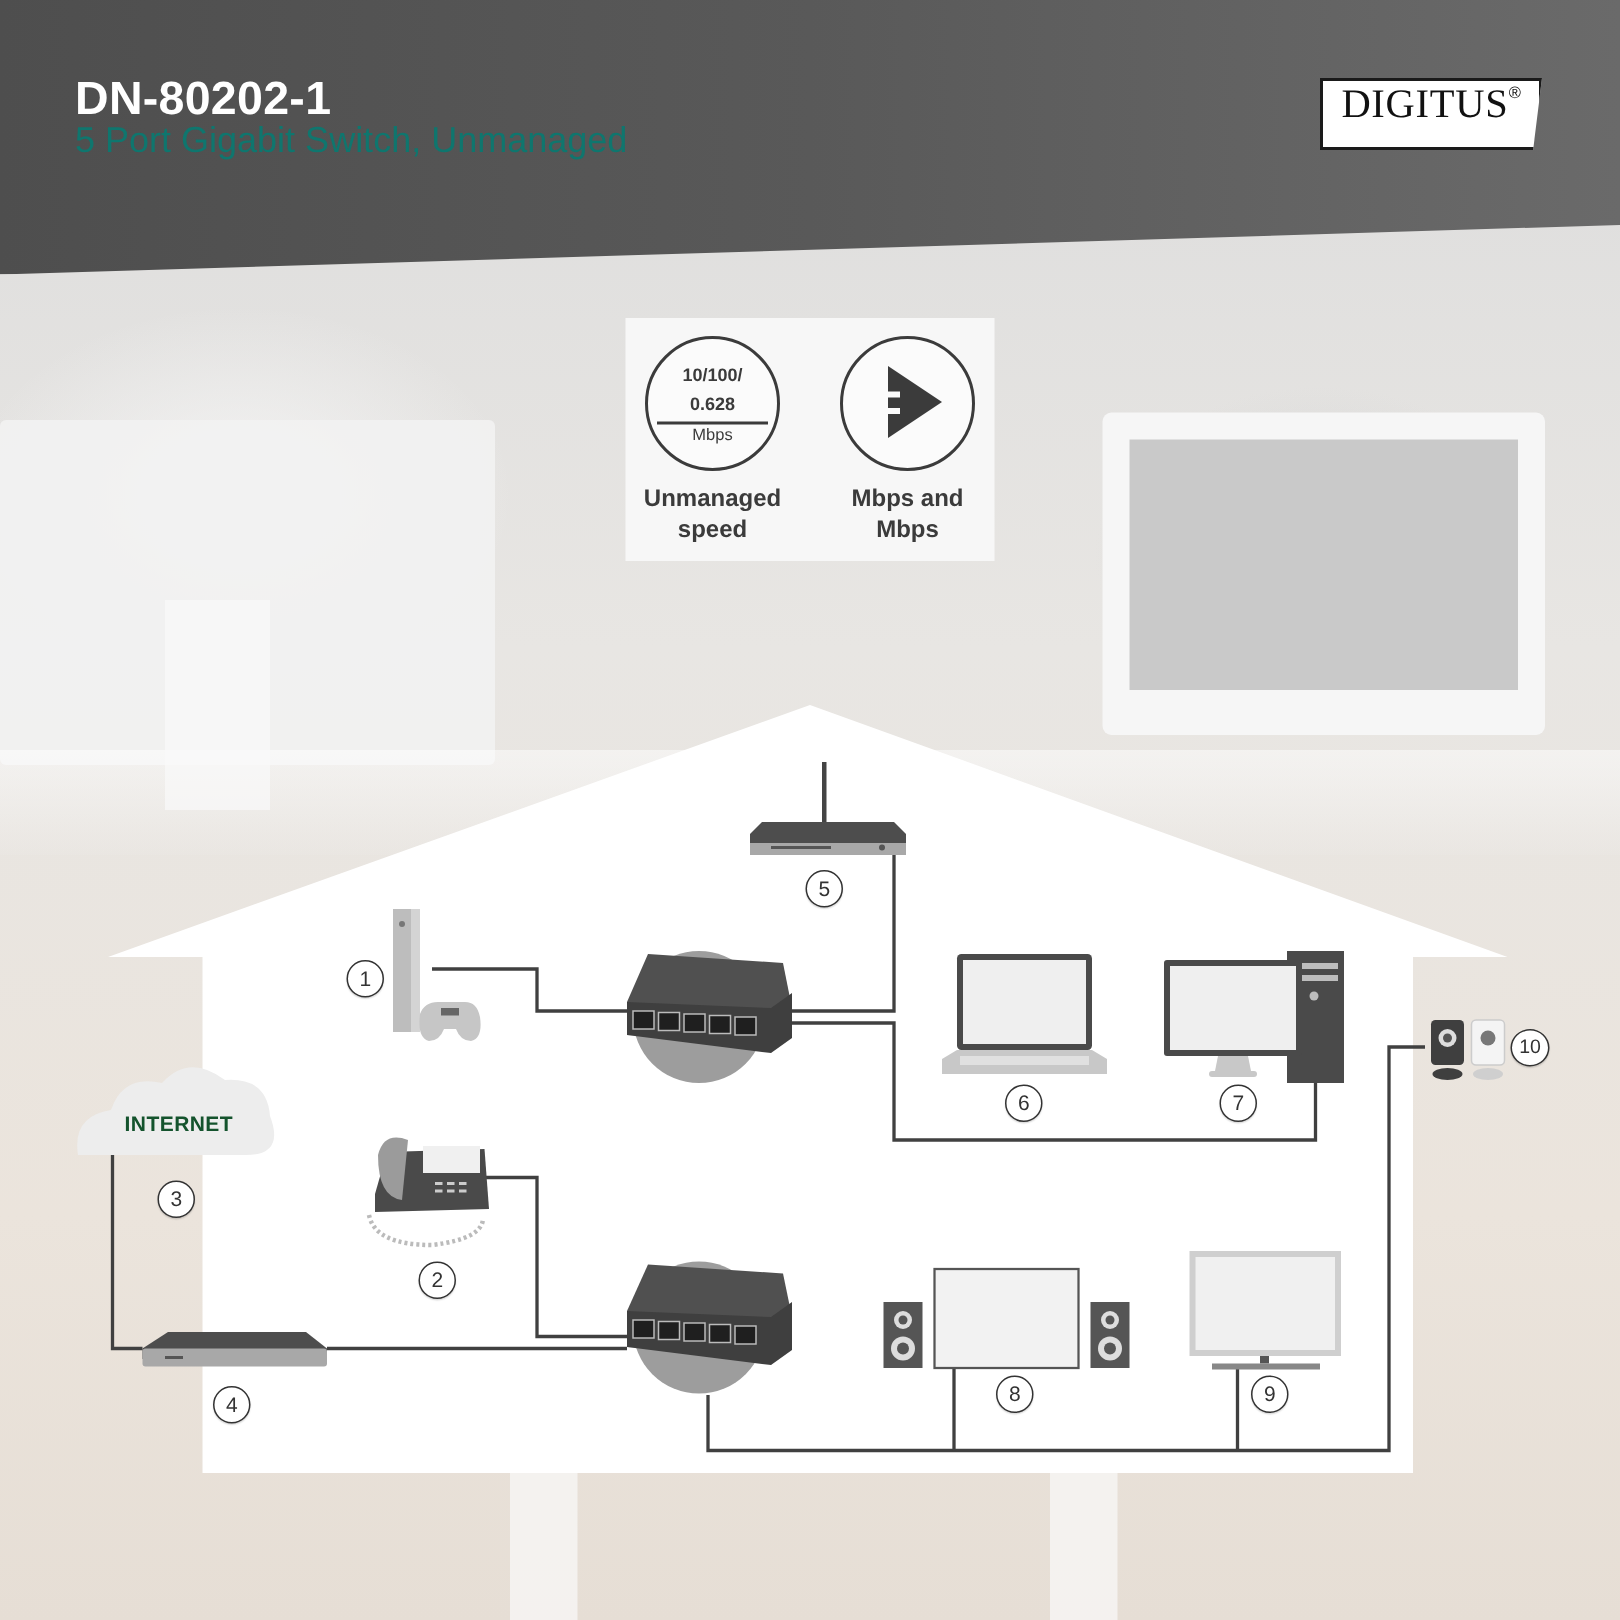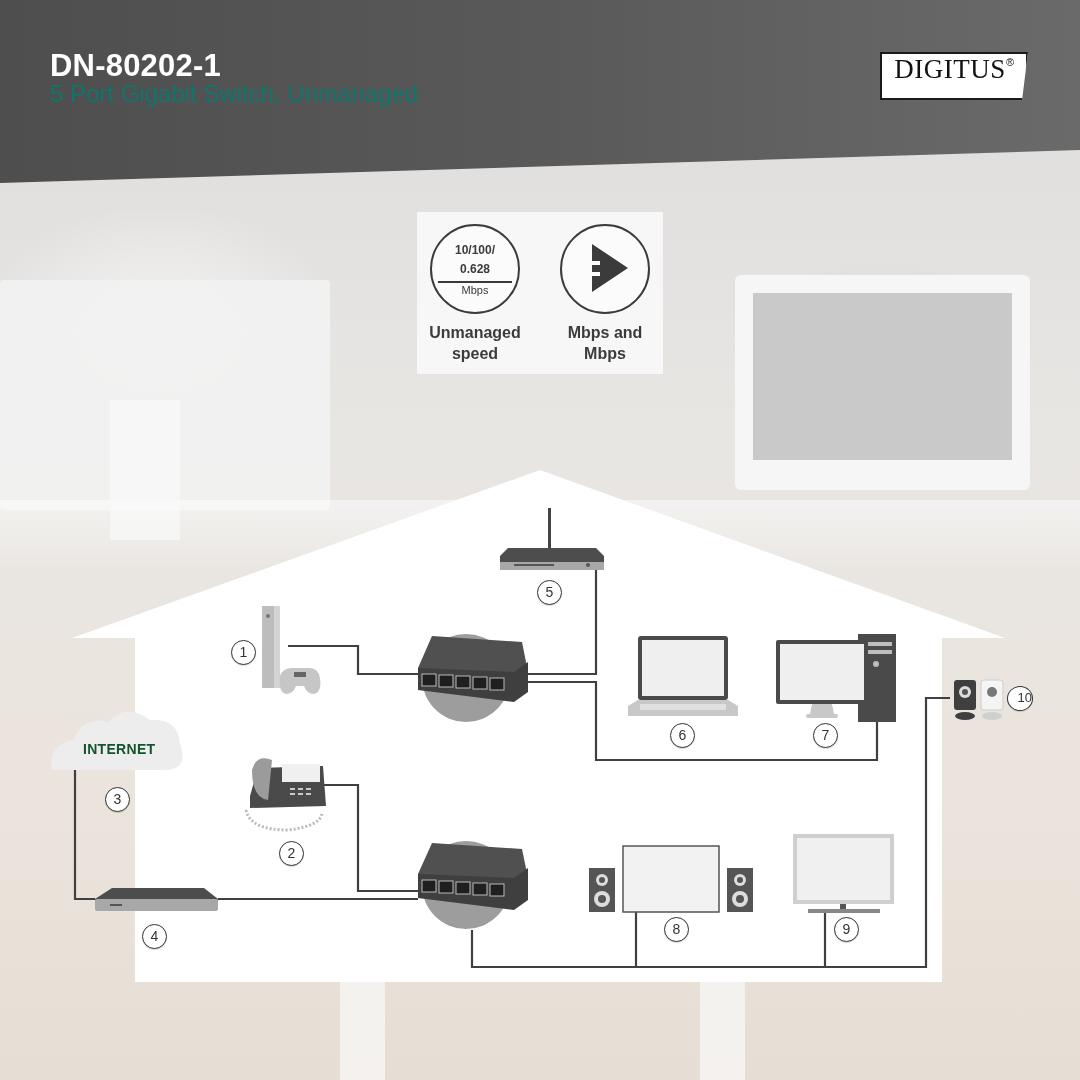--- a/index.html
+++ b/index.html
@@ -105,21 +105,21 @@
 
   .diagram { position: absolute; left: 0; top: 0; width: 1080px; height: 1080px; }
   .diagram svg { position: absolute; left: 0; top: 0; }
 
   .num {
     position: absolute; width: 25px; height: 25px; border: 1.5px solid #333;
     border-radius: 50%; background: #fff; color: #333;
     font-size: 14px; text-align: center; line-height: 22px;
     box-shadow: 0 1px 1px rgba(0,0,0,0.15);
   }
-  .num.wide { width: 26px; font-size: 13px; text-align: right; }
+  .num.wide { width: 26px; font-size: 13px; }
 
   .cloud-label {
     position: absolute; left: 83px; top: 741px; font-size: 14px; color: #14532d;
     font-weight: bold; letter-spacing: 0.3px;
   }
 </style>
 </head>
 <body>
 
 <div class="bg"></div>

